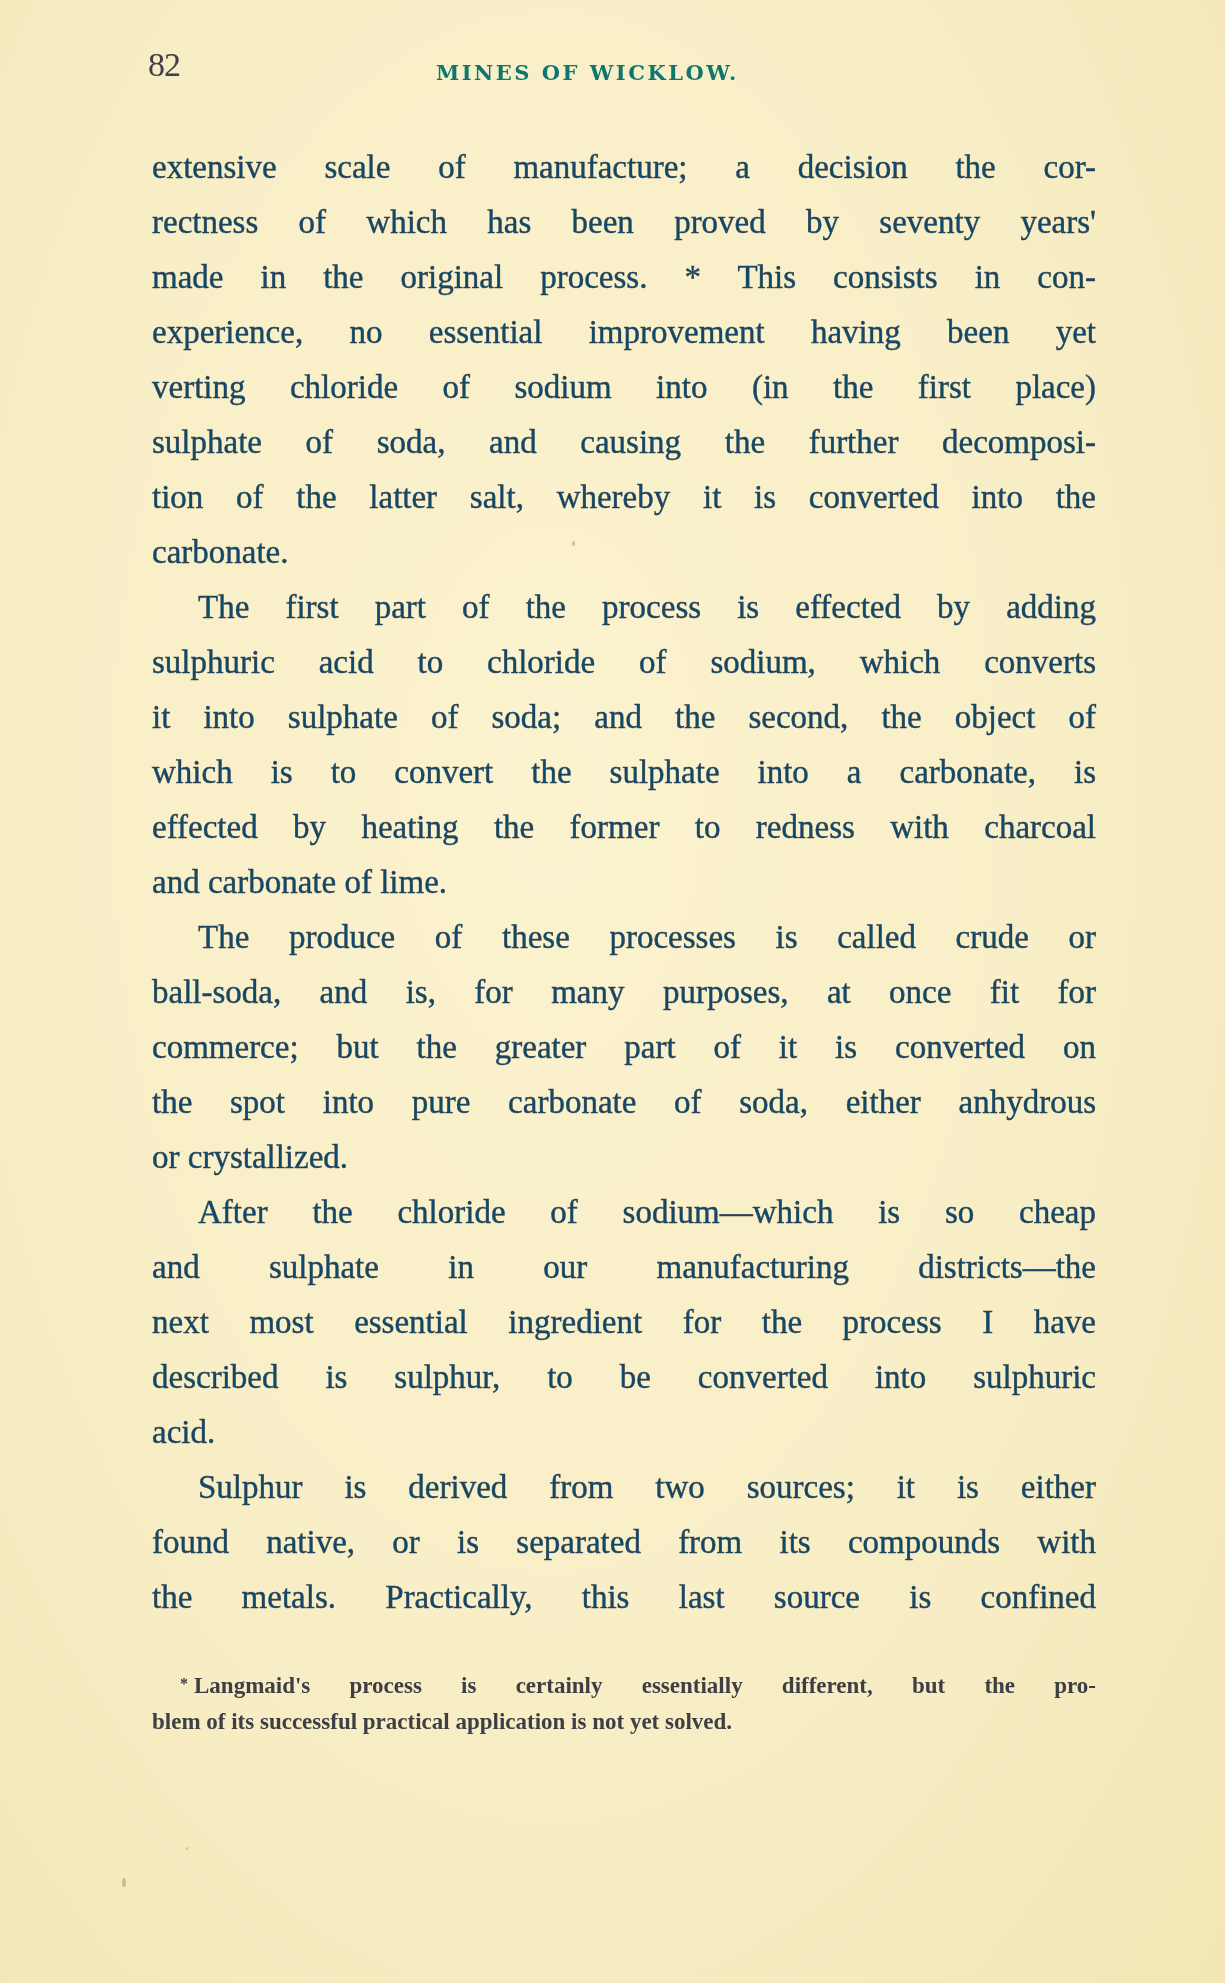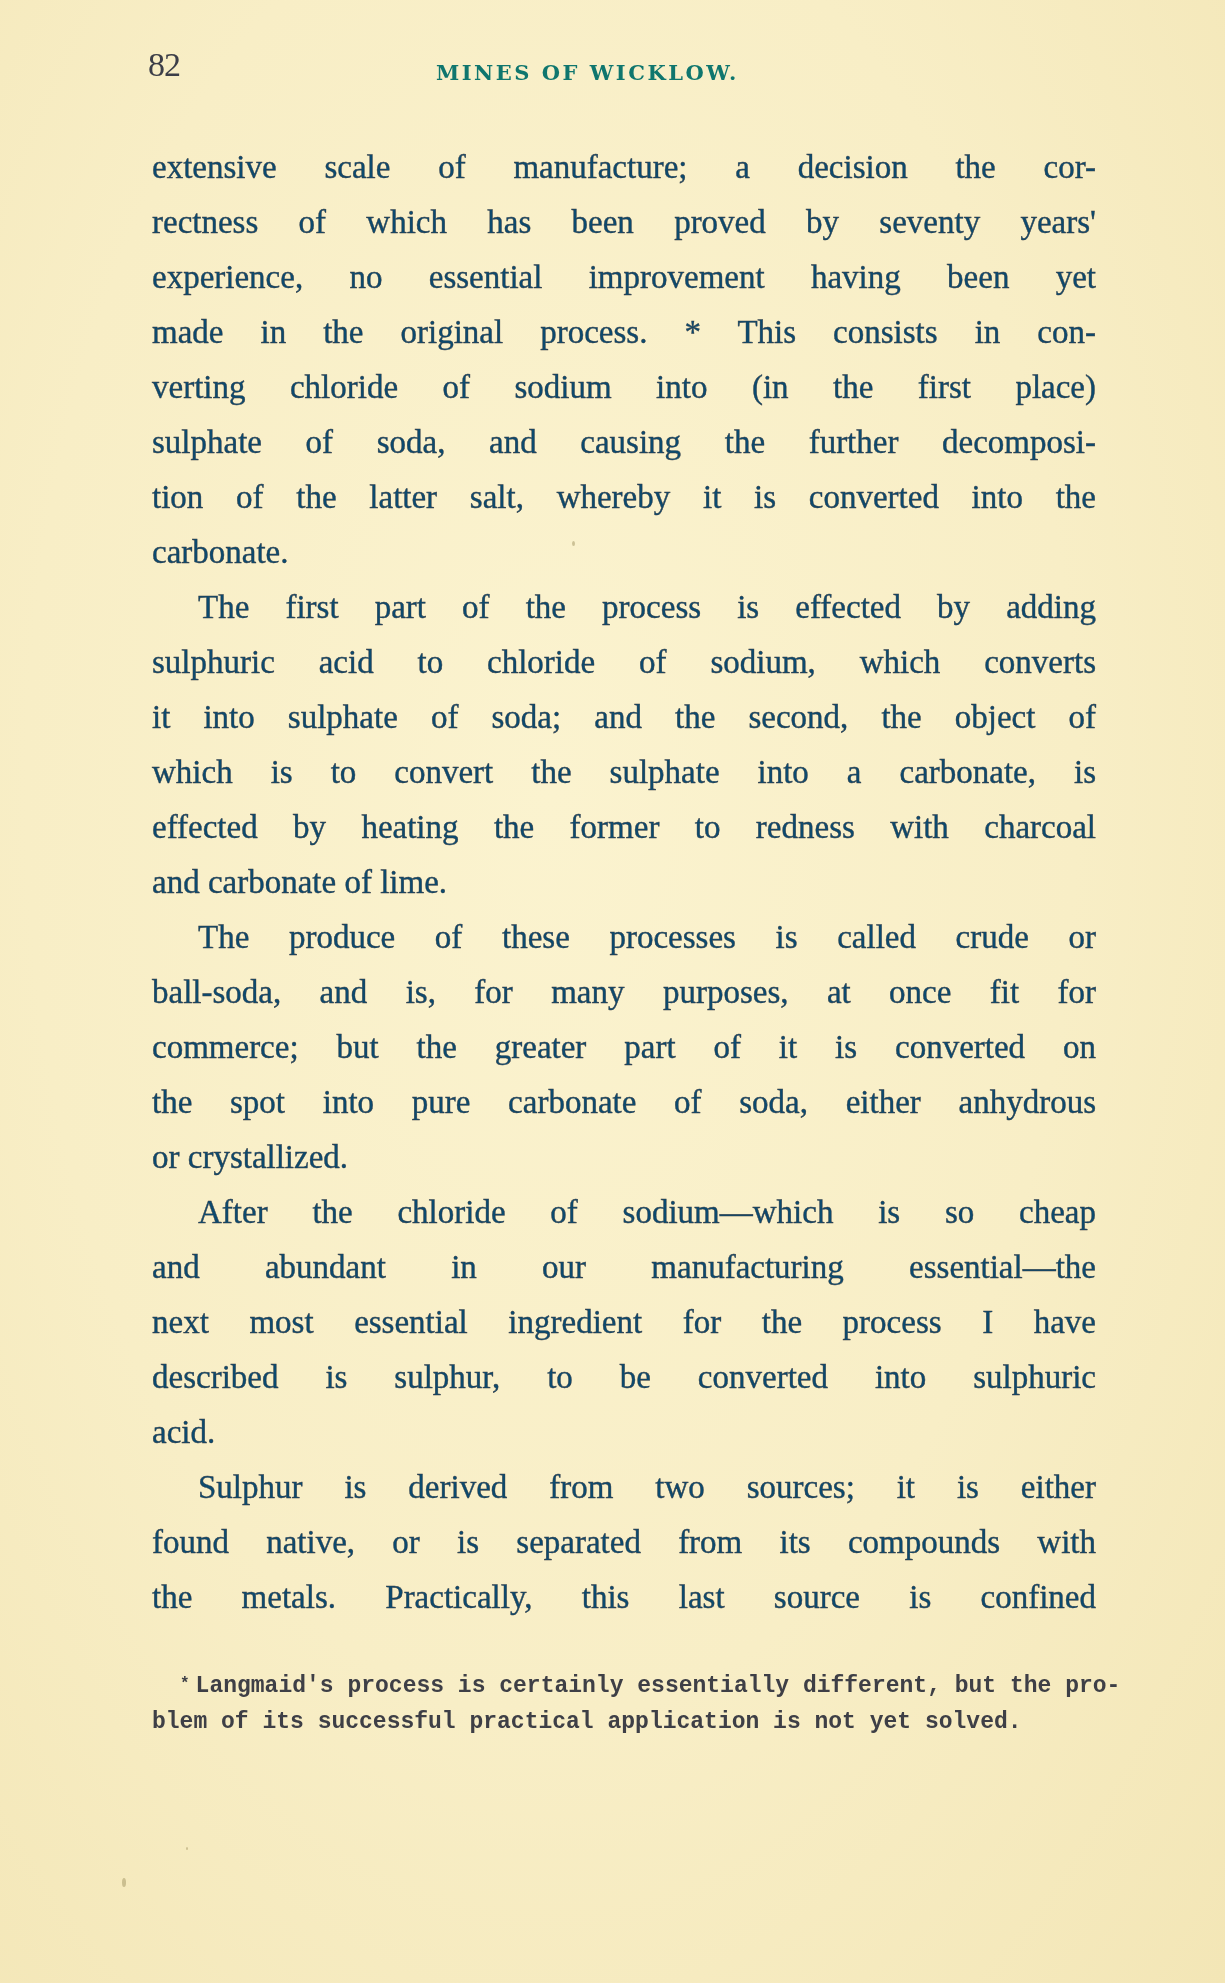--- a/index.html
+++ b/index.html
@@ -74,21 +74,21 @@
     .footnote {
       position: absolute;
       top: 1665px;
       left: 152px;
       width: 944px;
     }
     .fn-line {
       display: block;
       height: 38px;
       line-height: 38px;
-      font-family: Liberation Mono, monospace;
+      font-family: Liberation Serif, serif;
       font-size: 23px;
       font-weight: bold;
       color: #3e3f46;
       white-space: nowrap;
       text-align: justify;
       text-align-last: justify;
     }
     .fn-line.last { text-align-last: left; }
     .fn-line.indent { padding-left: 28px; }
     .fn-marker {
@@ -110,42 +110,42 @@
 
   <div class="running-head">
     <span class="page-number">82</span>
     <span class="running-title">MINES OF WICKLOW.</span>
   </div>
 
   <div class="body-text">
 
     <span class="line">extensive scale of manufacture; a decision the cor-</span>
     <span class="line">rectness of which has been proved by seventy years'</span>
+    <span class="line">made in the original process. * This consists in con-</span>
     <span class="line">experience, no essential improvement having been yet</span>
-    <span class="line">made in the original process. * This consists in con-</span>
     <span class="line">verting chloride of sodium into (in the first place)</span>
     <span class="line">sulphate of soda, and causing the further decomposi-</span>
     <span class="line">tion of the latter salt, whereby it is converted into the</span>
     <span class="line last">carbonate.</span>
 
     <span class="line indent">The first part of the process is effected by adding</span>
     <span class="line">sulphuric acid to chloride of sodium, which converts</span>
     <span class="line">it into sulphate of soda; and the second, the object of</span>
     <span class="line">which is to convert the sulphate into a carbonate, is</span>
     <span class="line">effected by heating the former to redness with charcoal</span>
     <span class="line last">and carbonate of lime.</span>
 
     <span class="line indent">The produce of these processes is called crude or</span>
     <span class="line">ball-soda, and is, for many purposes, at once fit for</span>
     <span class="line">commerce; but the greater part of it is converted on</span>
     <span class="line">the spot into pure carbonate of soda, either anhydrous</span>
     <span class="line last">or crystallized.</span>
 
     <span class="line indent">After the chloride of sodium—which is so cheap</span>
-    <span class="line">and abundant in our manufacturing essential—the</span>
+    <span class="line">and sulphate in our manufacturing districts—the</span>
     <span class="line">next most essential ingredient for the process I have</span>
     <span class="line">described is sulphur, to be converted into sulphuric</span>
     <span class="line last">acid.</span>
 
     <span class="line indent">Sulphur is derived from two sources; it is either</span>
     <span class="line">found native, or is separated from its compounds with</span>
     <span class="line">the metals. Practically, this last source is confined</span>
   </div>
 
   <div class="footnote">

